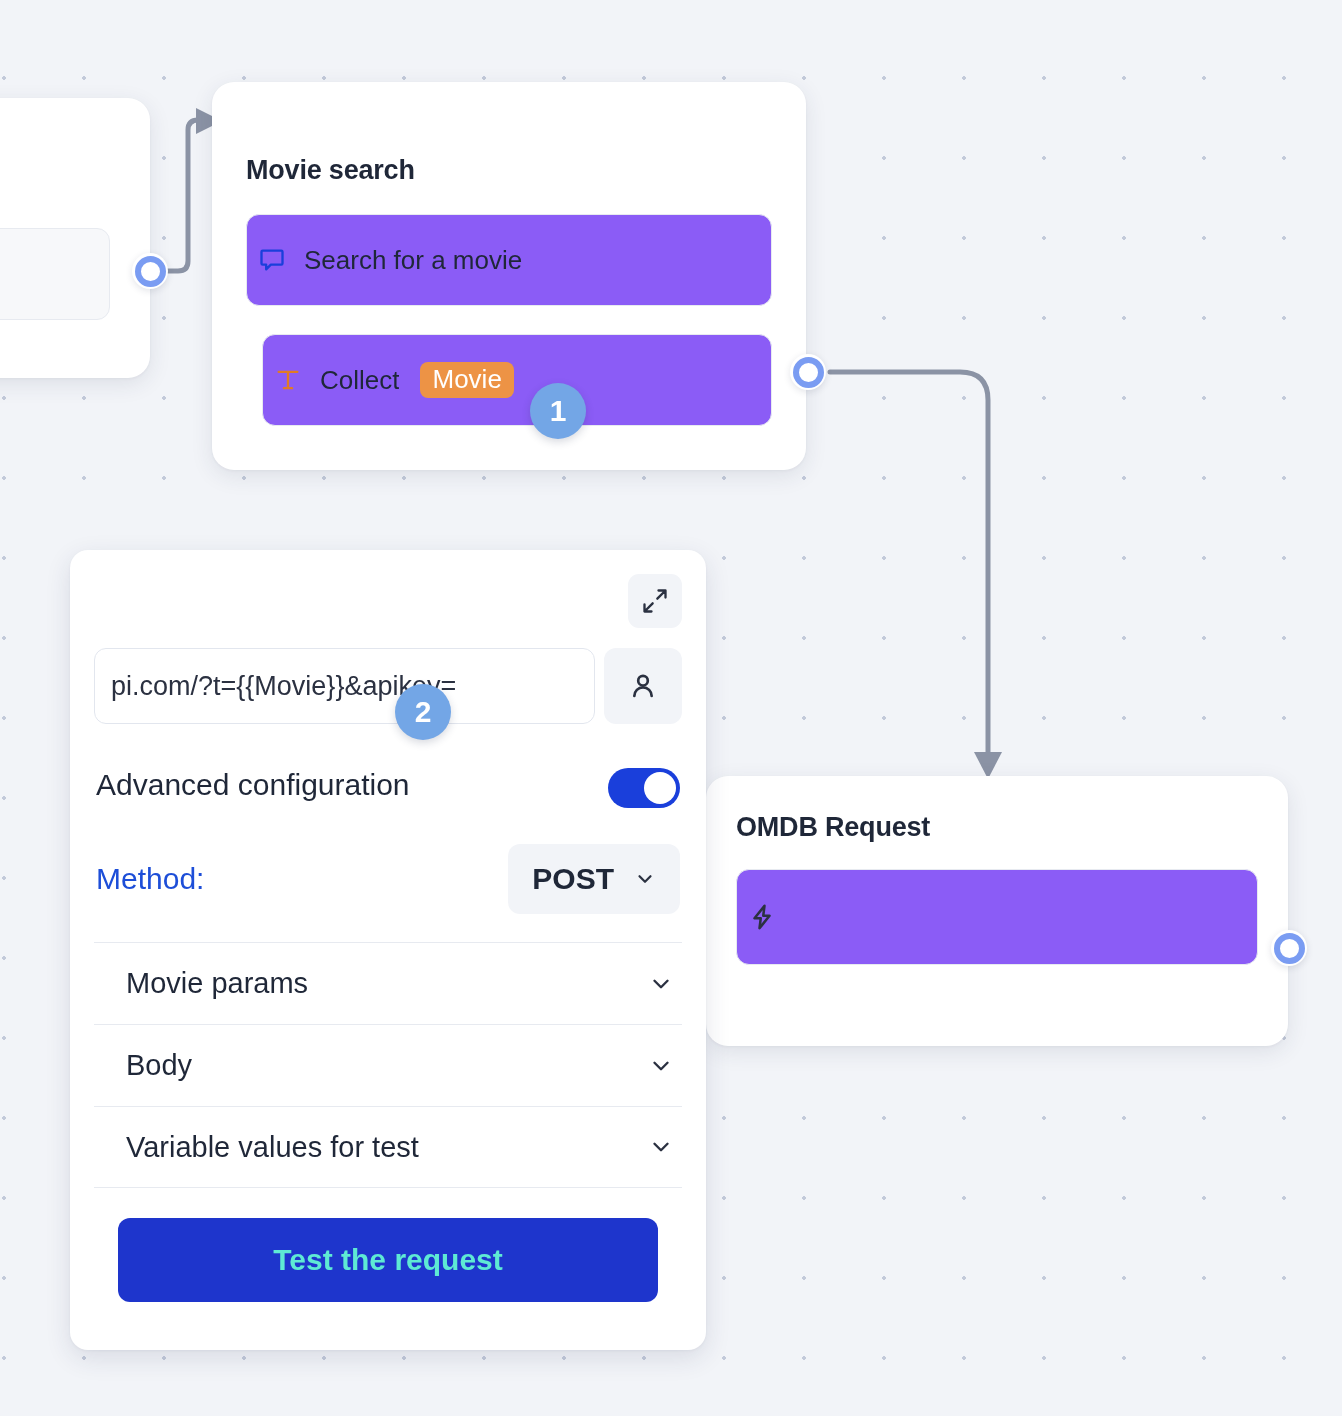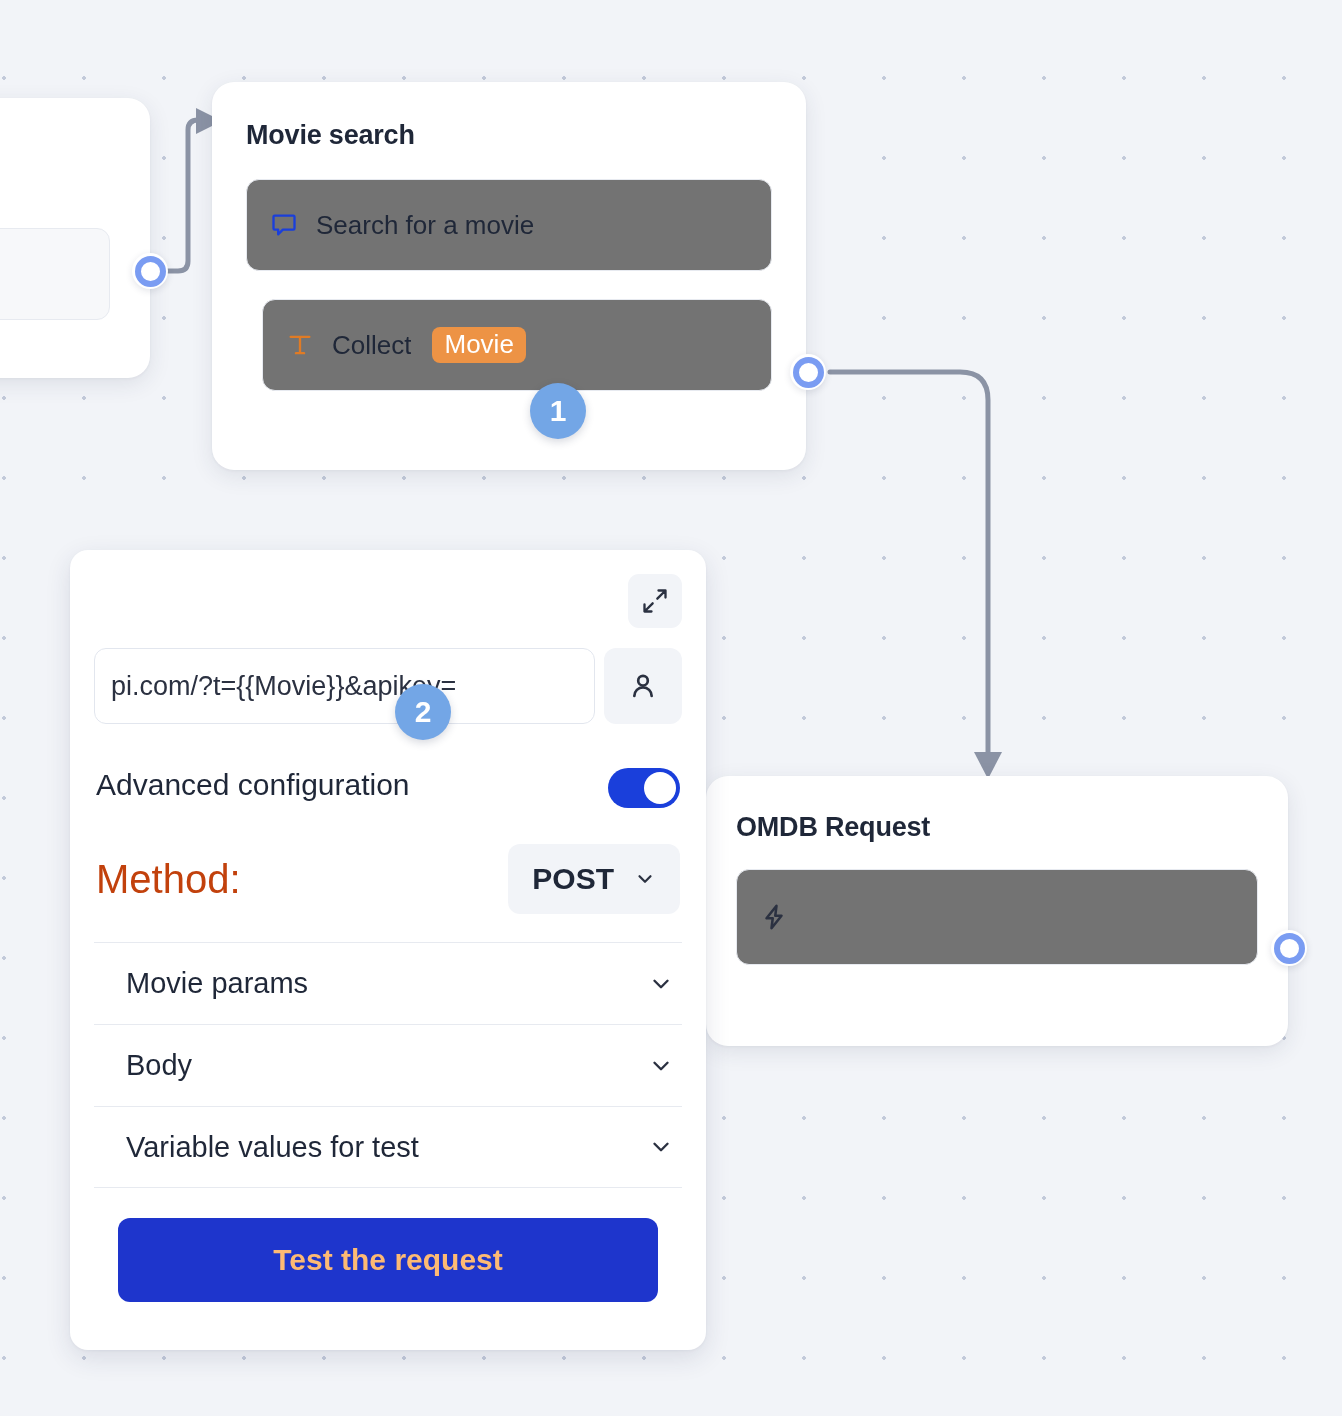--- a/index.html
+++ b/index.html
@@ -45,24 +45,24 @@
     font-size: 27px;
     font-weight: 700;
     color: #1f2738;
     letter-spacing: -0.2px;
   }
 
   .node-row {
     display: flex;
     align-items: center;
     gap: 17px;
-    background: #737373;
+    background: #8b5cf6;
     border: 1px solid #e7eaf0;
     border-radius: 13px;
-    padding: 0 22px;
+    padding: 0 10px;
     height: 92px;
     font-size: 26px;
     color: #1f2738;
   }
 
   .node-row .icon-slot {
     width: 30px;
     display: flex;
     align-items: center;
     justify-content: center;
@@ -90,21 +90,21 @@
   }
 
   
   #node-movie-search {
     left: 212px;
     top: 82px;
     width: 594px;
     height: 388px;
     padding: 38px 34px;
   }
-  #node-movie-search .node-title { margin-bottom: 28px; }
+  #node-movie-search .node-title { margin-bottom: 28px; margin-top: 35px; }
   #node-movie-search .node-row + .node-row { margin-top: 28px; margin-left: 16px; }
 
   .tag-variable {
     display: inline-block;
     background: #ed9345;
     color: #ffffff;
     border-radius: 8px;
     padding: 4px 12px 6px;
     font-size: 26px;
     line-height: 1;
@@ -256,21 +256,21 @@
     background: #ffffff;
   }
 
   .method-row {
     display: flex;
     align-items: center;
     justify-content: space-between;
     margin-top: 36px;
     padding: 0 2px 0 2px;
   }
-  .method-label { font-size: 40px; color: #c2410c; }
+  .method-label { font-size: 30px; color: #1d4ed8; }
 
   .method-select {
     display: flex;
     align-items: center;
     gap: 20px;
     background: #f2f4f8;
     border: none;
     border-radius: 12px;
     padding: 0 24px;
     height: 70px;
@@ -294,21 +294,21 @@
   }
   .accordion-item:last-of-type { border-bottom: 1px solid #e7eaf0; }
   .accordion-label { font-size: 29px; color: #1f2738; }
 
   .test-button {
     display: block;
     width: calc(100% - 48px);
     margin: 30px 0 0 24px;
     height: 84px;
     background: #1e35cc;
-    color: #fdba74;
+    color: #5eead4;
     font-size: 30px;
     font-weight: 700;
     border: none;
     border-radius: 12px;
     cursor: pointer;
     font-family: "Liberation Sans", sans-serif;
   }
 
   svg { display: block; }
 </style>

